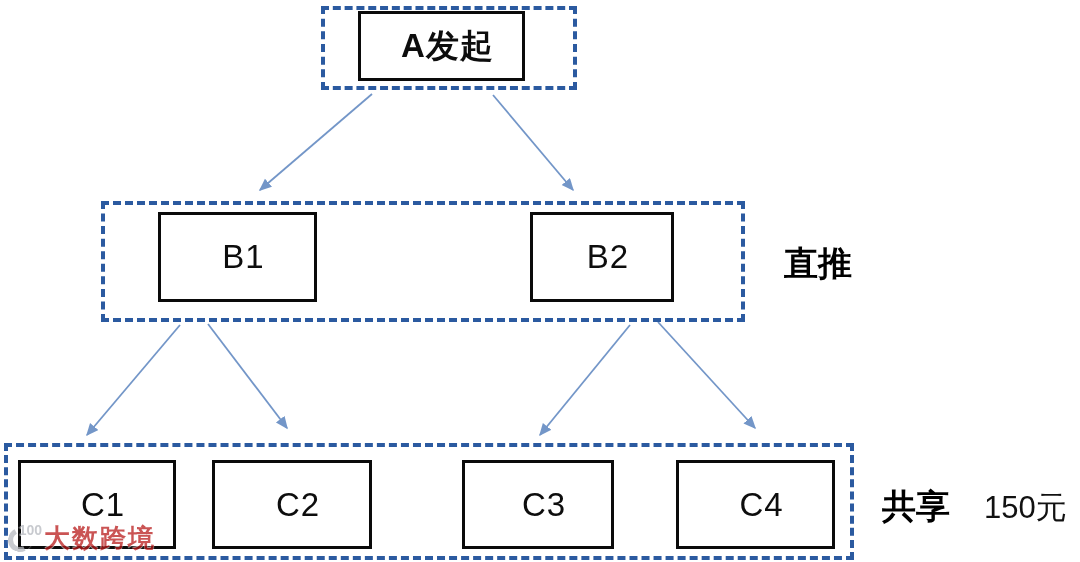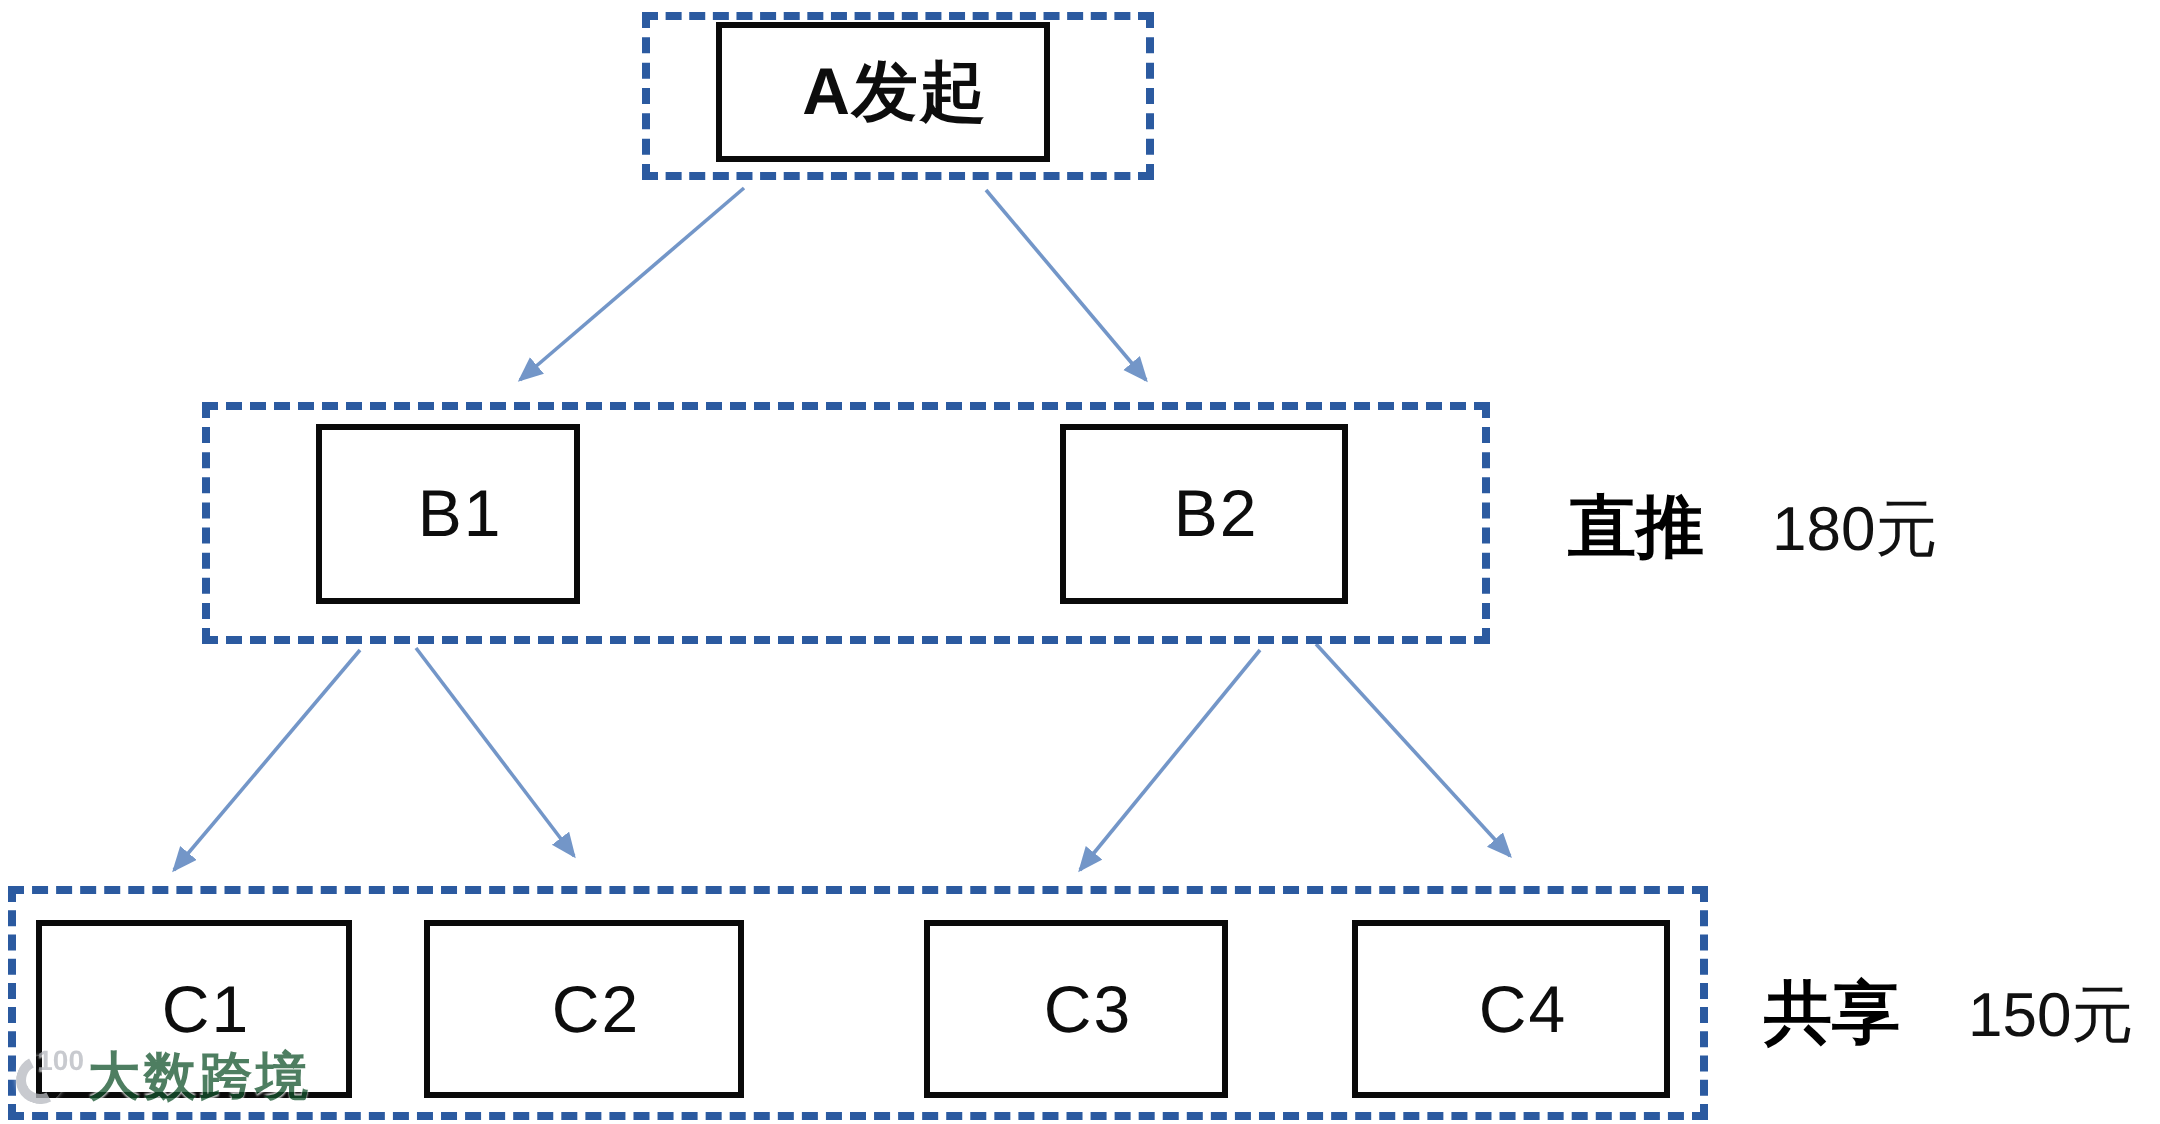--- a/index.html
+++ b/index.html
@@ -100,21 +100,21 @@
     font-size: 14px;
     font-weight: 700;
     color: #b6b9bf;
     text-shadow: 0 1px 1px #ffffff;
     font-style: normal;
     padding-left: 36px;
   }
   .wm-text {
     font-size: 26px;
     font-weight: 700;
-    color: #14532d;
+    color: #b91c1c;
     text-shadow: 0 1px 1px #ffffff, 0 -1px 1px #ffffff;
     letter-spacing: 2px;
   }
 </style>
 </head>
 <body>
 
 <div class="canvas">
 
   <svg class="arrows" viewBox="0 0 1080 562">
@@ -128,25 +128,24 @@
     <line x1="180" y1="325" x2="87" y2="435" marker-end="url(#arw)"></line>
     <line x1="208" y1="324" x2="287" y2="428" marker-end="url(#arw)"></line>
     <line x1="630" y1="325" x2="540" y2="435" marker-end="url(#arw)"></line>
     <line x1="658" y1="322" x2="755" y2="428" marker-end="url(#arw)"></line>
   </svg>
 
   <div class="dashed-group" style="left:321px; top:6px; width:256px; height:84px;"></div>
   <div class="node top" style="left:358px; top:11px; width:167px; height:70px;">A发起</div>
 
   <div class="dashed-group" style="left:101px; top:201px; width:644px; height:121px;"></div>
-  <div class="node" style="left:158px; top:212px; width:132px; height:90px;">B1</div>
+  <div class="node" style="left:158px; top:212px; width:159px; height:90px;">B1</div>
   <div class="node" style="left:530px; top:212px; width:144px; height:90px;">B2</div>
   <div class="tier-label" style="left:784px; top:241px;">
     <span class="tier-role">直推</span>
-    <span class="tier-amount">180元</span>
   </div>
 
   <div class="dashed-group" style="left:4px; top:443px; width:850px; height:117px;"></div>
   <div class="node" style="left:18px; top:460px; width:158px; height:89px;">C1</div>
   <div class="node" style="left:212px; top:460px; width:160px; height:89px;">C2</div>
   <div class="node" style="left:462px; top:460px; width:152px; height:89px;">C3</div>
   <div class="node" style="left:676px; top:460px; width:159px; height:89px;">C4</div>
   <div class="tier-label" style="left:882px; top:484px;">
     <span class="tier-role">共享</span>
     <span class="tier-amount">150元</span>

